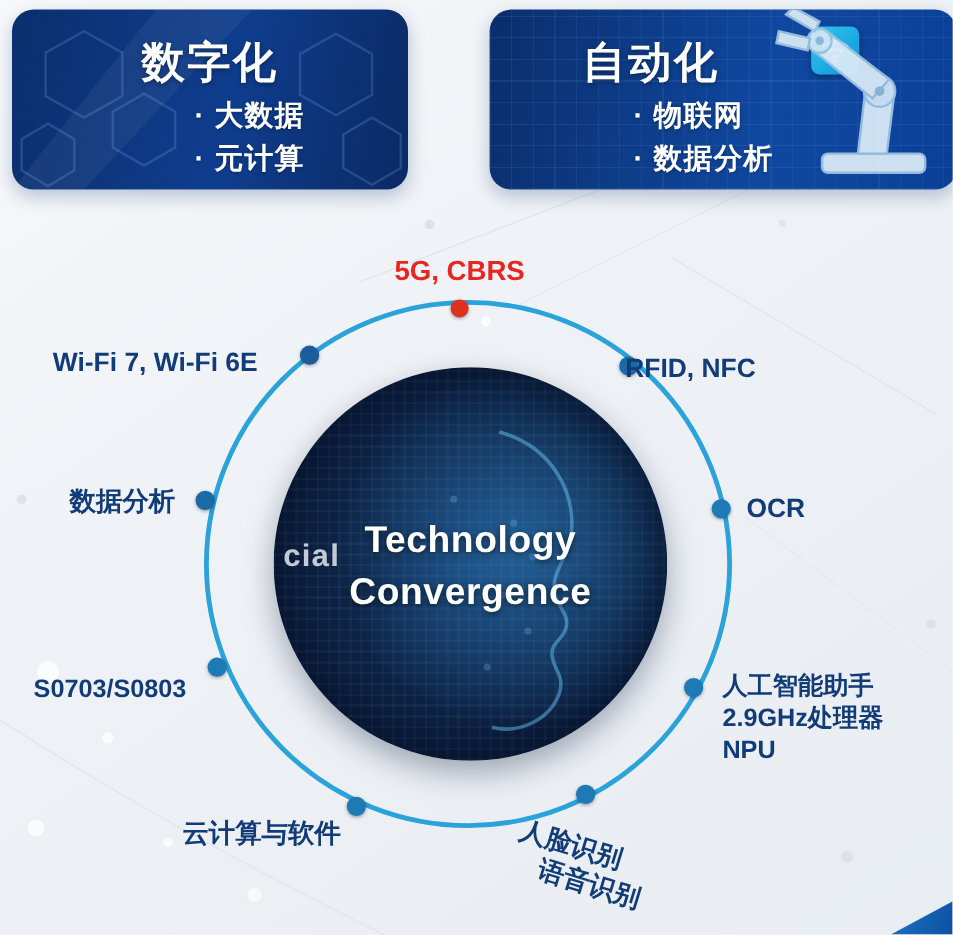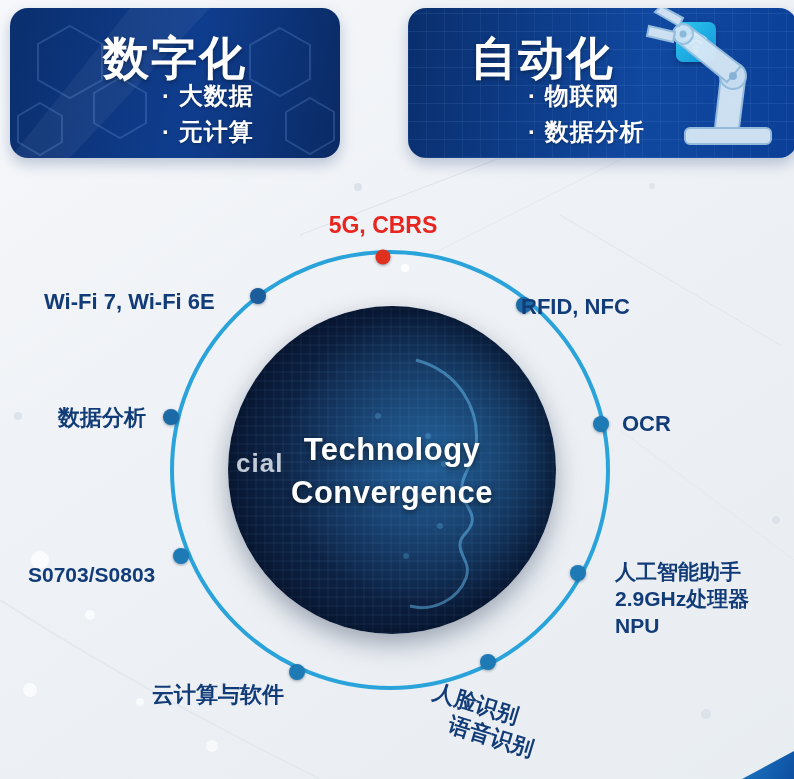--- a/index.html
+++ b/index.html
@@ -30,21 +30,21 @@
   .card-pattern { position: absolute; inset: 0; pointer-events: none; }
   .card-auto .grid-overlay {
     position: absolute; inset: 0;
     background:
       repeating-linear-gradient(0deg, rgba(140,190,255,0.10) 0 1px, transparent 1px 18px),
       repeating-linear-gradient(90deg, rgba(140,190,255,0.08) 0 1px, transparent 1px 18px);
   }
 
   .card-title {
     position: absolute; top: 20px; left: 0; right: 0;
-    text-align: center; font-size: 46px; font-weight: bold; letter-spacing: 2px;
+    text-align: center; font-size: 36px; font-weight: bold; letter-spacing: 2px;
     text-shadow: 0 2px 4px rgba(0,0,0,0.35);
   }
   .card-auto .card-title { right: 120px; }
   .card-item {
     position: absolute; font-size: 24px; font-weight: bold; letter-spacing: 1px;
     text-shadow: 0 1px 3px rgba(0,0,0,0.3);
   }
   .card-digital .item-0 { left: 152px; top: 72px; }
   .card-digital .item-1 { left: 152px; top: 108px; }
   .card-auto .item-0 { left: 120px; top: 72px; }
@@ -108,21 +108,21 @@
   .dot-wifi      { left: 258px; top: 296px; background:#1b5d9b; }
 
   
   .ring-label {
     position: absolute; color: #123c78; font-weight: bold;
     font-size: 22px; white-space: nowrap;
   }
   .label-5g { left: 300px; top: 212px; width: 166px; text-align: center; color: #e8251f; font-size: 23px; }
   .label-rfid { left: 521px; top: 294px; }
   .label-ocr  { left: 622px; top: 411px; }
-  .label-ai   { left: 615px; top: 558px; font-size: 21px; line-height: 27px; }
+  .label-ai   { left: 602px; top: 558px; font-size: 21px; line-height: 27px; }
   .label-face { left: 438px; top: 678px; font-size: 22px; line-height: 27px;
                 transform: rotate(17deg); transform-origin: left top; }
   .label-face .line-1 { padding-left: 24px; }
   .label-cloud { left: 152px; top: 680px; }
   .label-barcode { left: 28px; top: 561px; font-size: 21px; line-height: 27px; }
   .label-data { left: 58px; top: 403px; }
   .label-wifi { left: 44px; top: 289px; }
 
   
   .corner-wedge {

